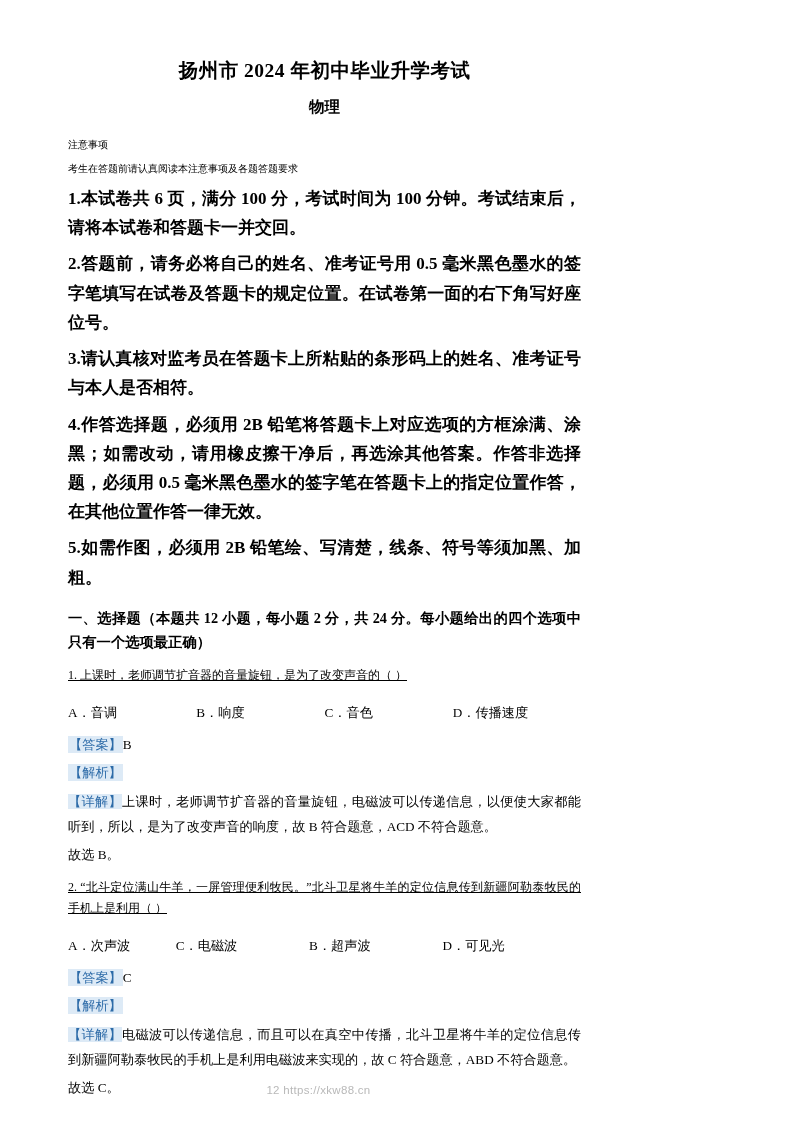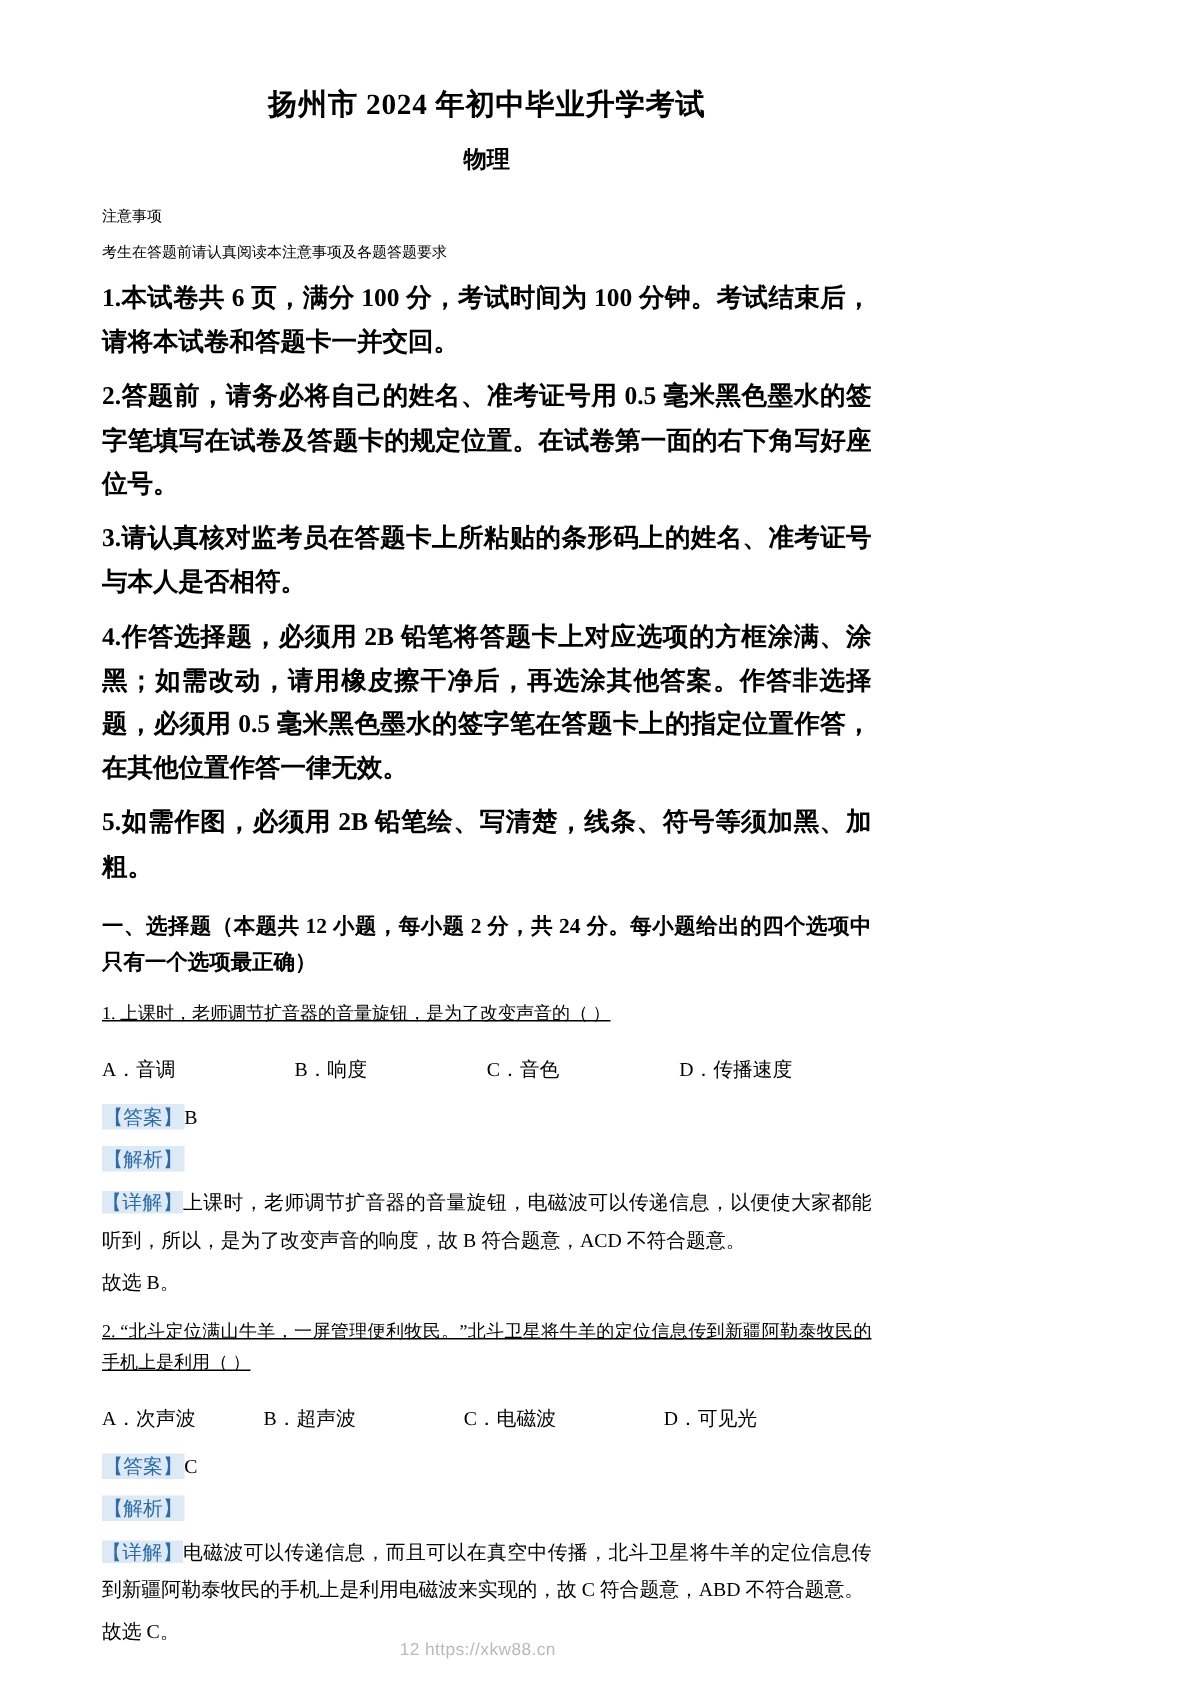--- a/index.html
+++ b/index.html
@@ -107,21 +107,21 @@
   }
   .choose {
     font-size: 13.2px;
     line-height: 1.8;
     margin: 0 0 10px 0;
   }
   .footer {
     position: absolute;
     left: 0;
     right: 0;
-    bottom: 16px;
+    bottom: 26px;
     text-align: center;
     font-size: 11.5px;
     color: #b9b9b9;
     font-family: "Liberation Sans", sans-serif;
     letter-spacing: 0.3px;
   }
   .q-block { margin-bottom: 2px; }
 </style>
 </head>
 <body>
@@ -159,22 +159,22 @@
     <p class="explain">
       <span class="lbl">【详解】</span><span>上课时，老师调节扩音器的音量旋钮，电磁波可以传递信息，以便使大家都能听到，所以，是为了改变声音的响度，故 B 符合题意，ACD 不符合题意。</span>
     </p>
     <p class="choose">故选 B。</p>
   </div>
 
   <div class="q-block">
     <p class="q-stem">2. “北斗定位满山牛羊，一屏管理便利牧民。”北斗卫星将牛羊的定位信息传到新疆阿勒泰牧民的手机上是利用（      ）</p>
     <div class="options narrow">
       <span class="opt">A．次声波</span>
+      <span class="opt">C．电磁波</span>
       <span class="opt">B．超声波</span>
-      <span class="opt">C．电磁波</span>
       <span class="opt">D．可见光</span>
     </div>
     <p class="tag-line">
       <span class="tag">【答案】</span><span class="tag-ans">C</span>
     </p>
     <p class="tag-line">
       <span class="tag">【解析】</span>
     </p>
     <p class="explain">
       <span class="lbl">【详解】</span><span>电磁波可以传递信息，而且可以在真空中传播，北斗卫星将牛羊的定位信息传到新疆阿勒泰牧民的手机上是利用电磁波来实现的，故 C 符合题意，ABD 不符合题意。</span>

